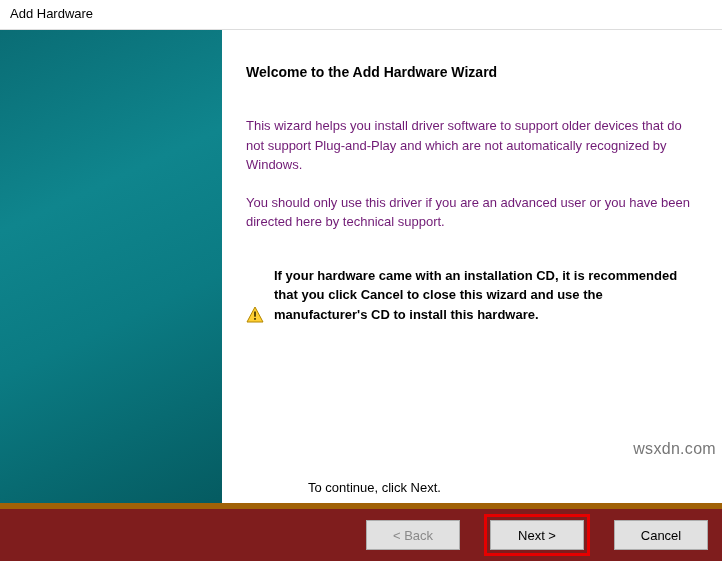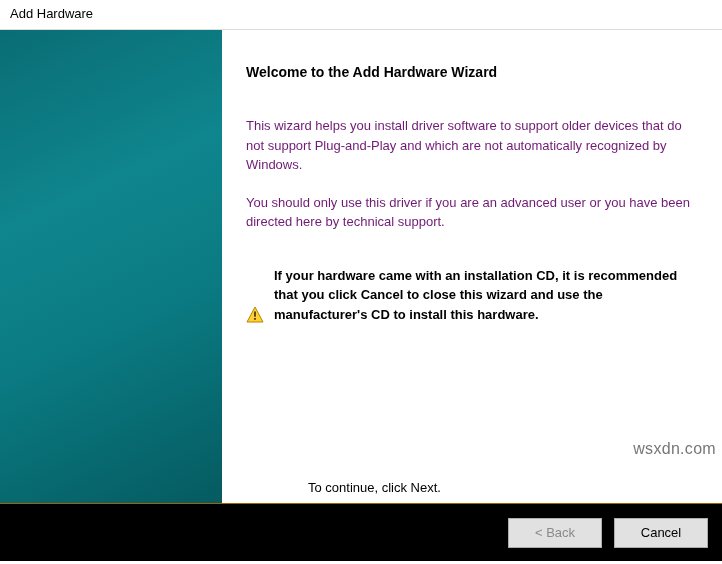--- a/index.html
+++ b/index.html
@@ -60,27 +60,27 @@
     line-height: 1.5;
   }
   .continue-line {
     position: absolute;
     bottom: 8px;
     left: 41px;
     margin-left: 45px;
   }
   .footer {
     height: 58px;
-    background: #000000;
-    border-top: 1px solid #a16207;
+    background: #7f1d1d;
+    border-top: 6px solid #a16207;
     display: flex;
     justify-content: flex-end;
     align-items: center;
     padding-right: 14px;
-    gap: 12px;
+    gap: 24px;
   }
   .btn {
     min-width: 94px;
     height: 30px;
     background: #e1e1e1;
     border: 1px solid #adadad;
     font-family: inherit;
     font-size: 13px;
     cursor: pointer;
     padding: 0;
@@ -131,16 +131,19 @@
       </span>
       <div class="warn-text">If your hardware came with an installation CD, it is recommended that you click Cancel to close this wizard and use the manufacturer's CD to install this hardware.</div>
     </div>
 
     <div class="continue-line">To continue, click Next.</div>
   </div>
 </div>
 
 <div class="footer">
   <button class="btn" disabled="">&lt; Back</button>
+  <span class="highlight-next">
+    <button class="btn">Next &gt;</button>
+  </span>
   <button class="btn">Cancel</button>
 </div>
 
 <div class="watermark">wsxdn.com</div>
 
 </body></html>

